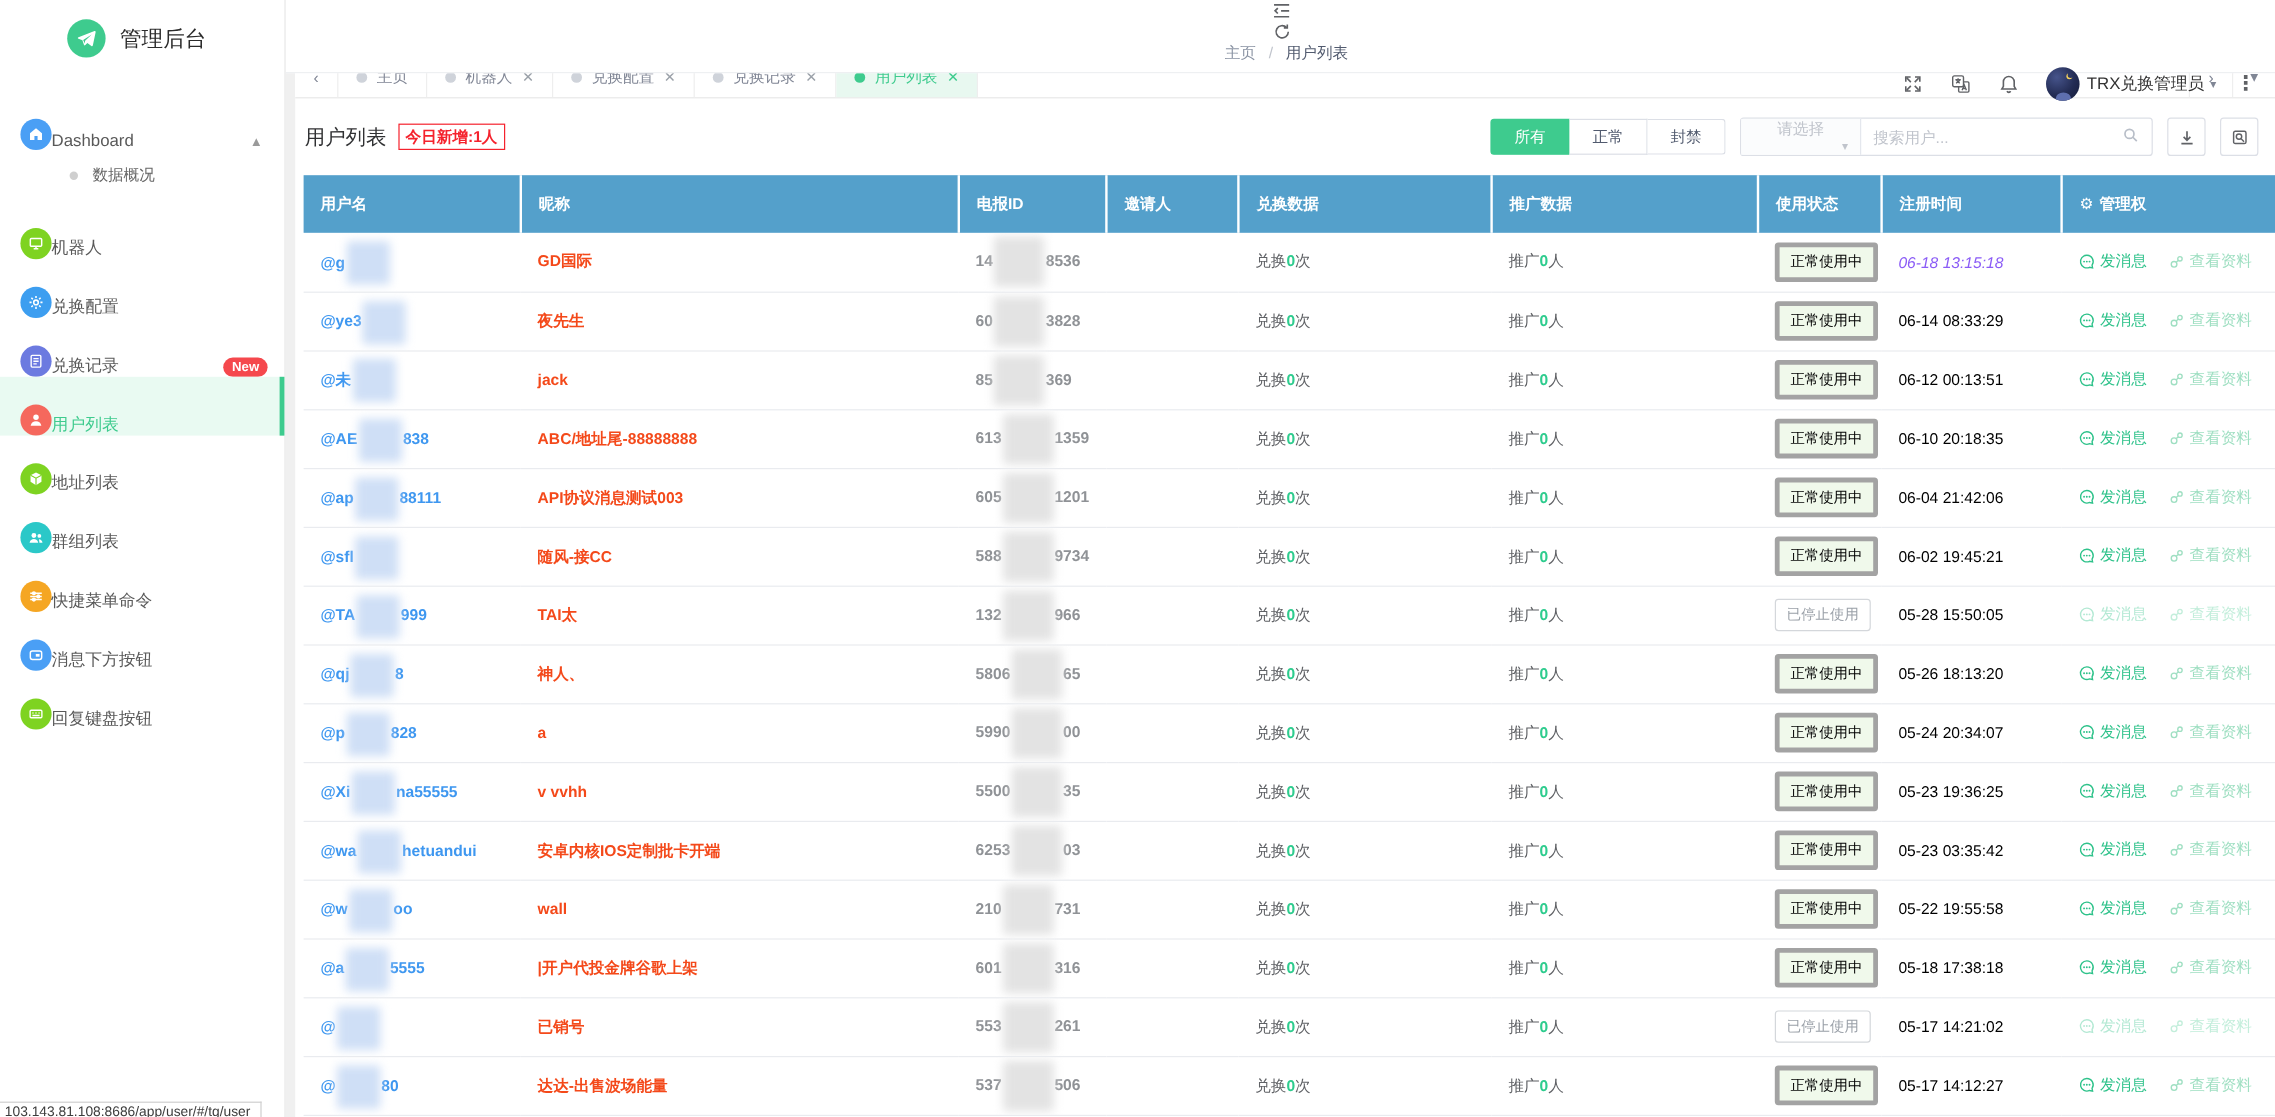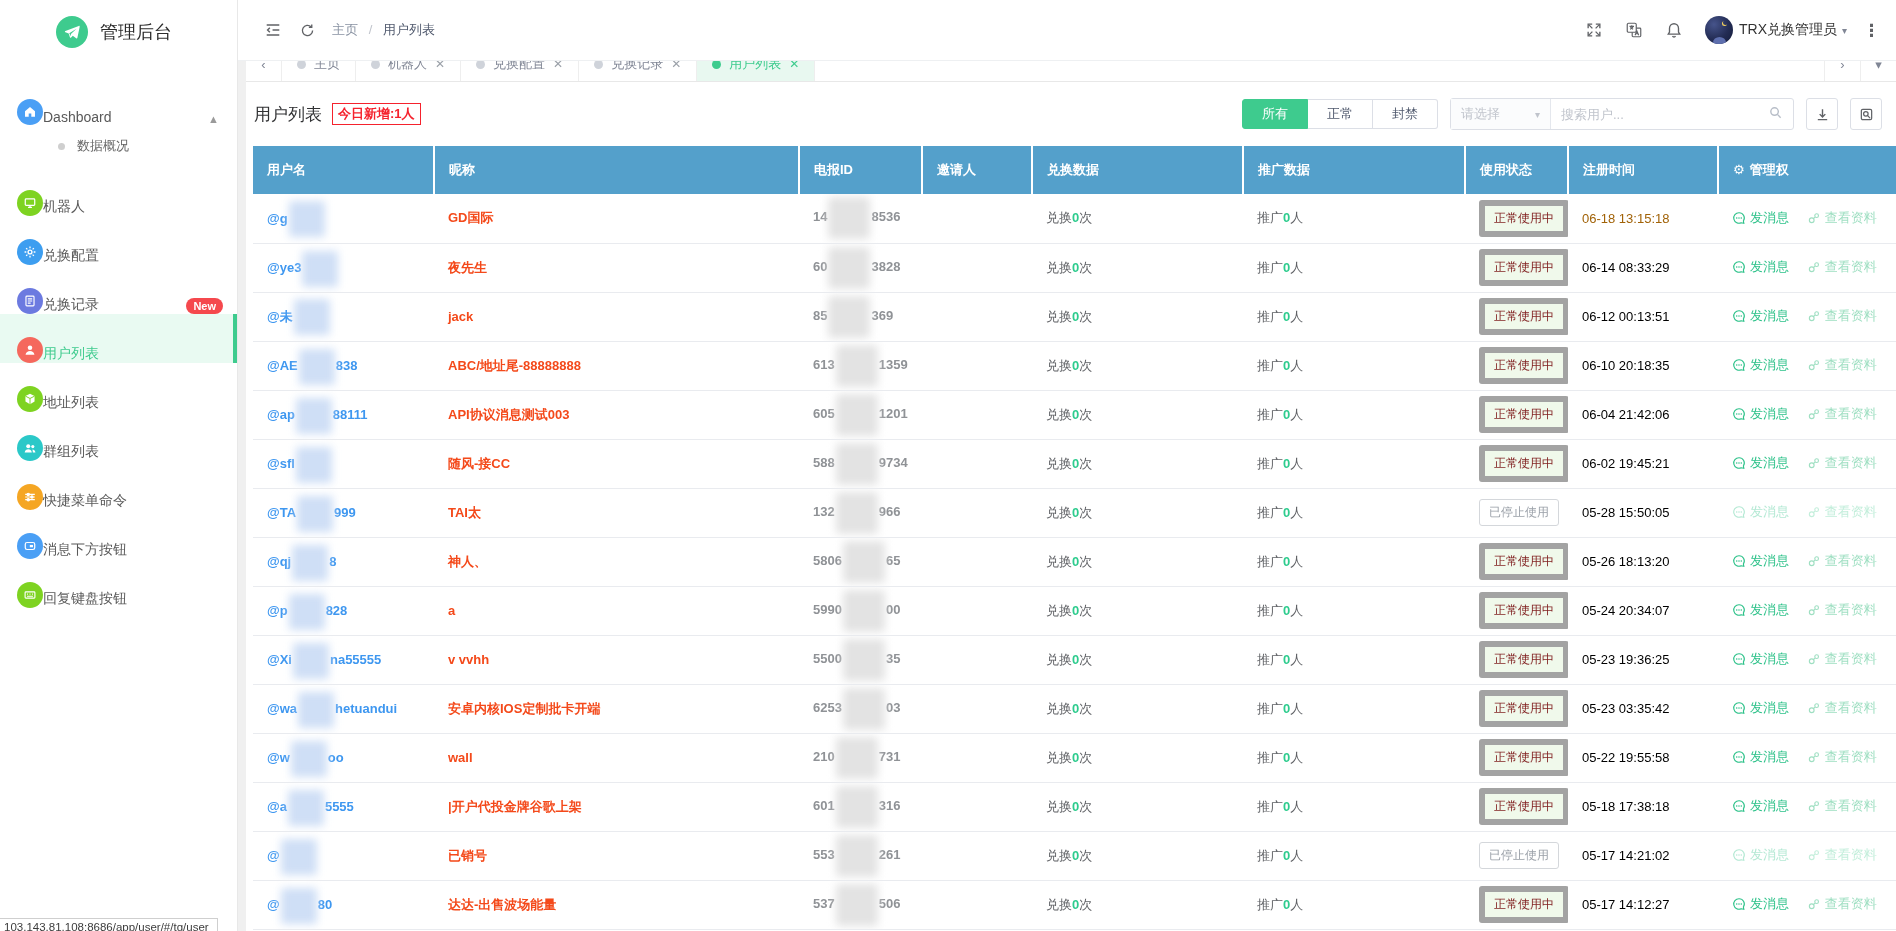--- a/index.html
+++ b/index.html
@@ -26,21 +26,21 @@
     padding-left:58px; font-size:13px; color:#666; cursor:pointer; }
   .sub-dot { width:7px; height:7px; border-radius:50%; background:#cfcfcf; }
   .mi-caret { margin-left:auto; margin-right:18px; color:#9a9a9a; font-size:11px; }
   .new-badge { margin-left:auto; margin-right:14px; background:#f5484d; color:#fff;
     font-size:11px; font-weight:700; padding:2px 7px; border-radius:9px; }
   .c-blue{background:#4a9ff5}.c-green{background:#7ed321}.c-blue2{background:#3d9ef0}
   .c-indigo{background:#6c7ae0}.c-red{background:#f5685d}.c-teal{background:#2bc8c8}.c-orange{background:#f5a623}
 
   
   .topbar { position:absolute; left:238px; top:0; right:0; height:61px; background:#fff;
-    border-bottom:1px solid #eef0f2; display:flex; align-items:center; padding:0 16px 0 18px; z-index:20; }
+    border-bottom:1px solid #eef0f2; display:flex; align-items:center; padding:0 16px 0 18px; z-index:20;flex-direction:column; }
   .tb-icon { width:34px; height:34px; display:flex; align-items:center; justify-content:center;
     cursor:pointer; color:#606266; }
   .breadcrumb { margin-left:8px; font-size:13px; color:#8a93a3; }
   .breadcrumb .bc-sep { margin:0 7px; color:#c0c4cc; }
   .breadcrumb .bc-cur { color:#515a6e; }
   .tb-right { margin-left:auto; display:flex; align-items:center; gap:6px; }
   .avatar { width:28px; height:28px; border-radius:50%; margin-left:8px; cursor:pointer;
     background:radial-gradient(circle at 32% 30%, #46548b 0%, #232c54 55%, #141b38 100%);
     position:relative; overflow:hidden; flex:none; }
   .avatar::after { content:""; position:absolute; left:8px; bottom:-4px; width:13px; height:11px;
@@ -77,21 +77,21 @@
   .head-controls { margin-left:auto; display:flex; align-items:center; gap:12px; }
   .seg { display:flex; }
   .seg-btn { height:30px; padding:0 19px; display:flex; align-items:center; background:#fff;
     border:1px solid #dcdfe6; border-left-width:0; color:#515a6e; cursor:pointer; font-size:13px; }
   .seg-btn:first-child { border-left-width:1px; border-radius:3px 0 0 3px; }
   .seg-btn:last-child { border-radius:0 3px 3px 0; }
   .seg-btn.active { background:#3ecb8e; border-color:#3ecb8e; color:#fff; }
   .search-group { display:flex; align-items:center; border:1px solid #dcdfe6; border-radius:3px;
     height:32px; background:#fff; }
   .sel { width:100px; height:100%; display:flex; align-items:center; padding:0 10px;
-    color:#c0c4cc; border-right:1px solid #e4e7ed; background:#fbfcfd; cursor:pointer; }
+    color:#c0c4cc; border-right:1px solid #e4e7ed; background:#fbfcfd; cursor:pointer;flex-direction:column; }
   .sel .sel-caret { margin-left:auto; font-size:10px; color:#c0c4cc; }
   .search-box { display:flex; align-items:center; width:242px; padding:0 10px; height:100%; }
   .search-box input { border:none; outline:none; flex:1; font-size:13px; color:#606266;
     font-family:inherit; }
   .search-box input::placeholder { color:#c0c4cc; }
   .sq-btn { width:32px; height:32px; border:1px solid #dcdfe6; border-radius:3px; background:#fff;
     display:flex; align-items:center; justify-content:center; cursor:pointer; }
 
   
   .table-wrap { margin:16px 0 0 7px; }
@@ -104,24 +104,24 @@
   .th-gear { margin-right:5px; font-size:13px; }
   .cell-user { color:#3e97f0; font-weight:700; cursor:pointer; }
   .cell-nick { color:#f4491a; font-weight:700; }
   .cell-tg { color:#8f9296; font-weight:700; }
   .num-green { color:#2ecc8e; font-weight:700; }
   .censor { display:inline-block; vertical-align:middle; border-radius:2px;
     filter:blur(4px); margin:-12px 1px; }
   .censor-u { width:36px; height:36px; background:#cfdff6; }
   .censor-t { width:42px; height:42px; background:#e3e3e3; }
   .badge-status { display:inline-block; padding:4px 9px; font-size:12px; border-radius:3px;
-    border:6px solid #a3a3a3; background:#f0f9eb; color:#7f1d1d; }
+    border:4px solid #a3a3a3; background:#f0f9eb; color:#000000; }
   .badge-status.stopped { border:1px solid #d4d7db; background:#fff; color:#9aa0a8; }
   .cell-time { color:#000000; }
-  .cell-time.red { color:#a16207; }
+  .cell-time.red { color:#8b5cf6;font-style:italic; }
   .actions a { text-decoration:none; cursor:pointer; display:inline-flex; align-items:center;
     gap:4px; margin-right:14px; font-size:13px; }
   .actions .a-send { color:#2ec28a; }
   .actions .a-view { color:#9fdfc2; }
   .actions.stopped .a-send { color:#b4e9d4; }
   .actions.stopped .a-view { color:#c3eedb; }
   .actions svg { flex:none; }
 
   
   .statusbar { position:absolute; left:0; bottom:0; z-index:40; background:#fff;

